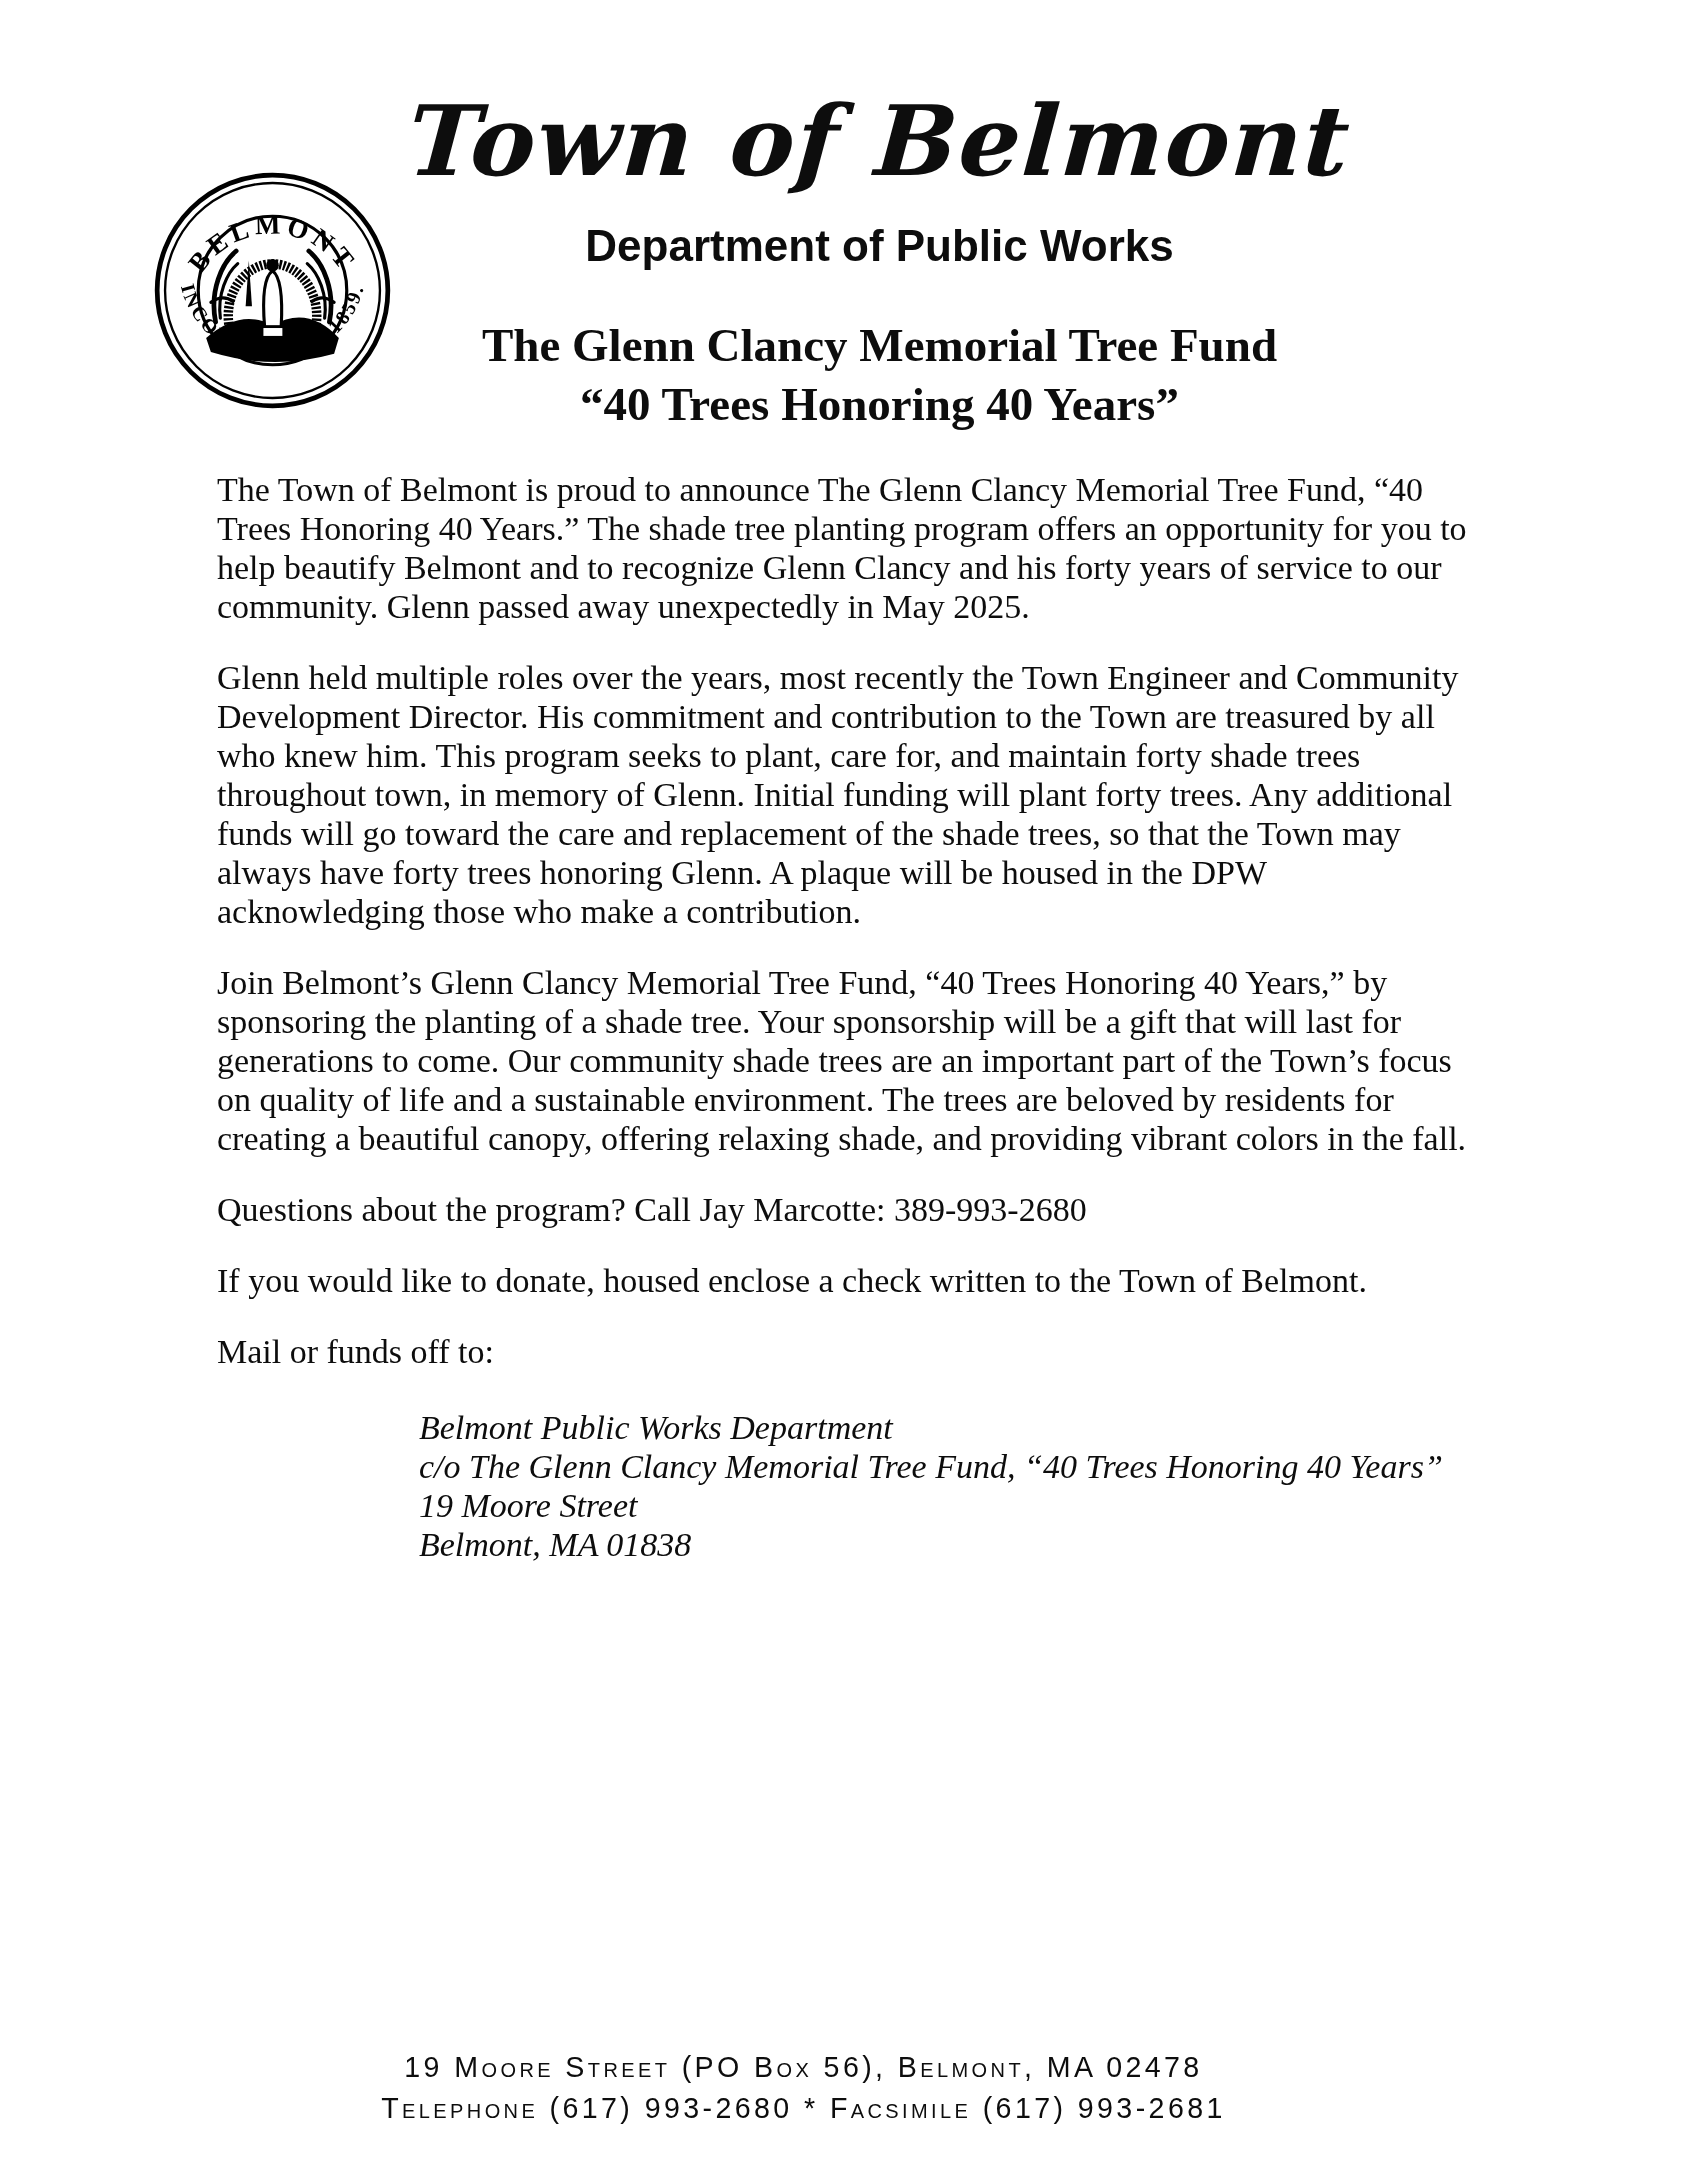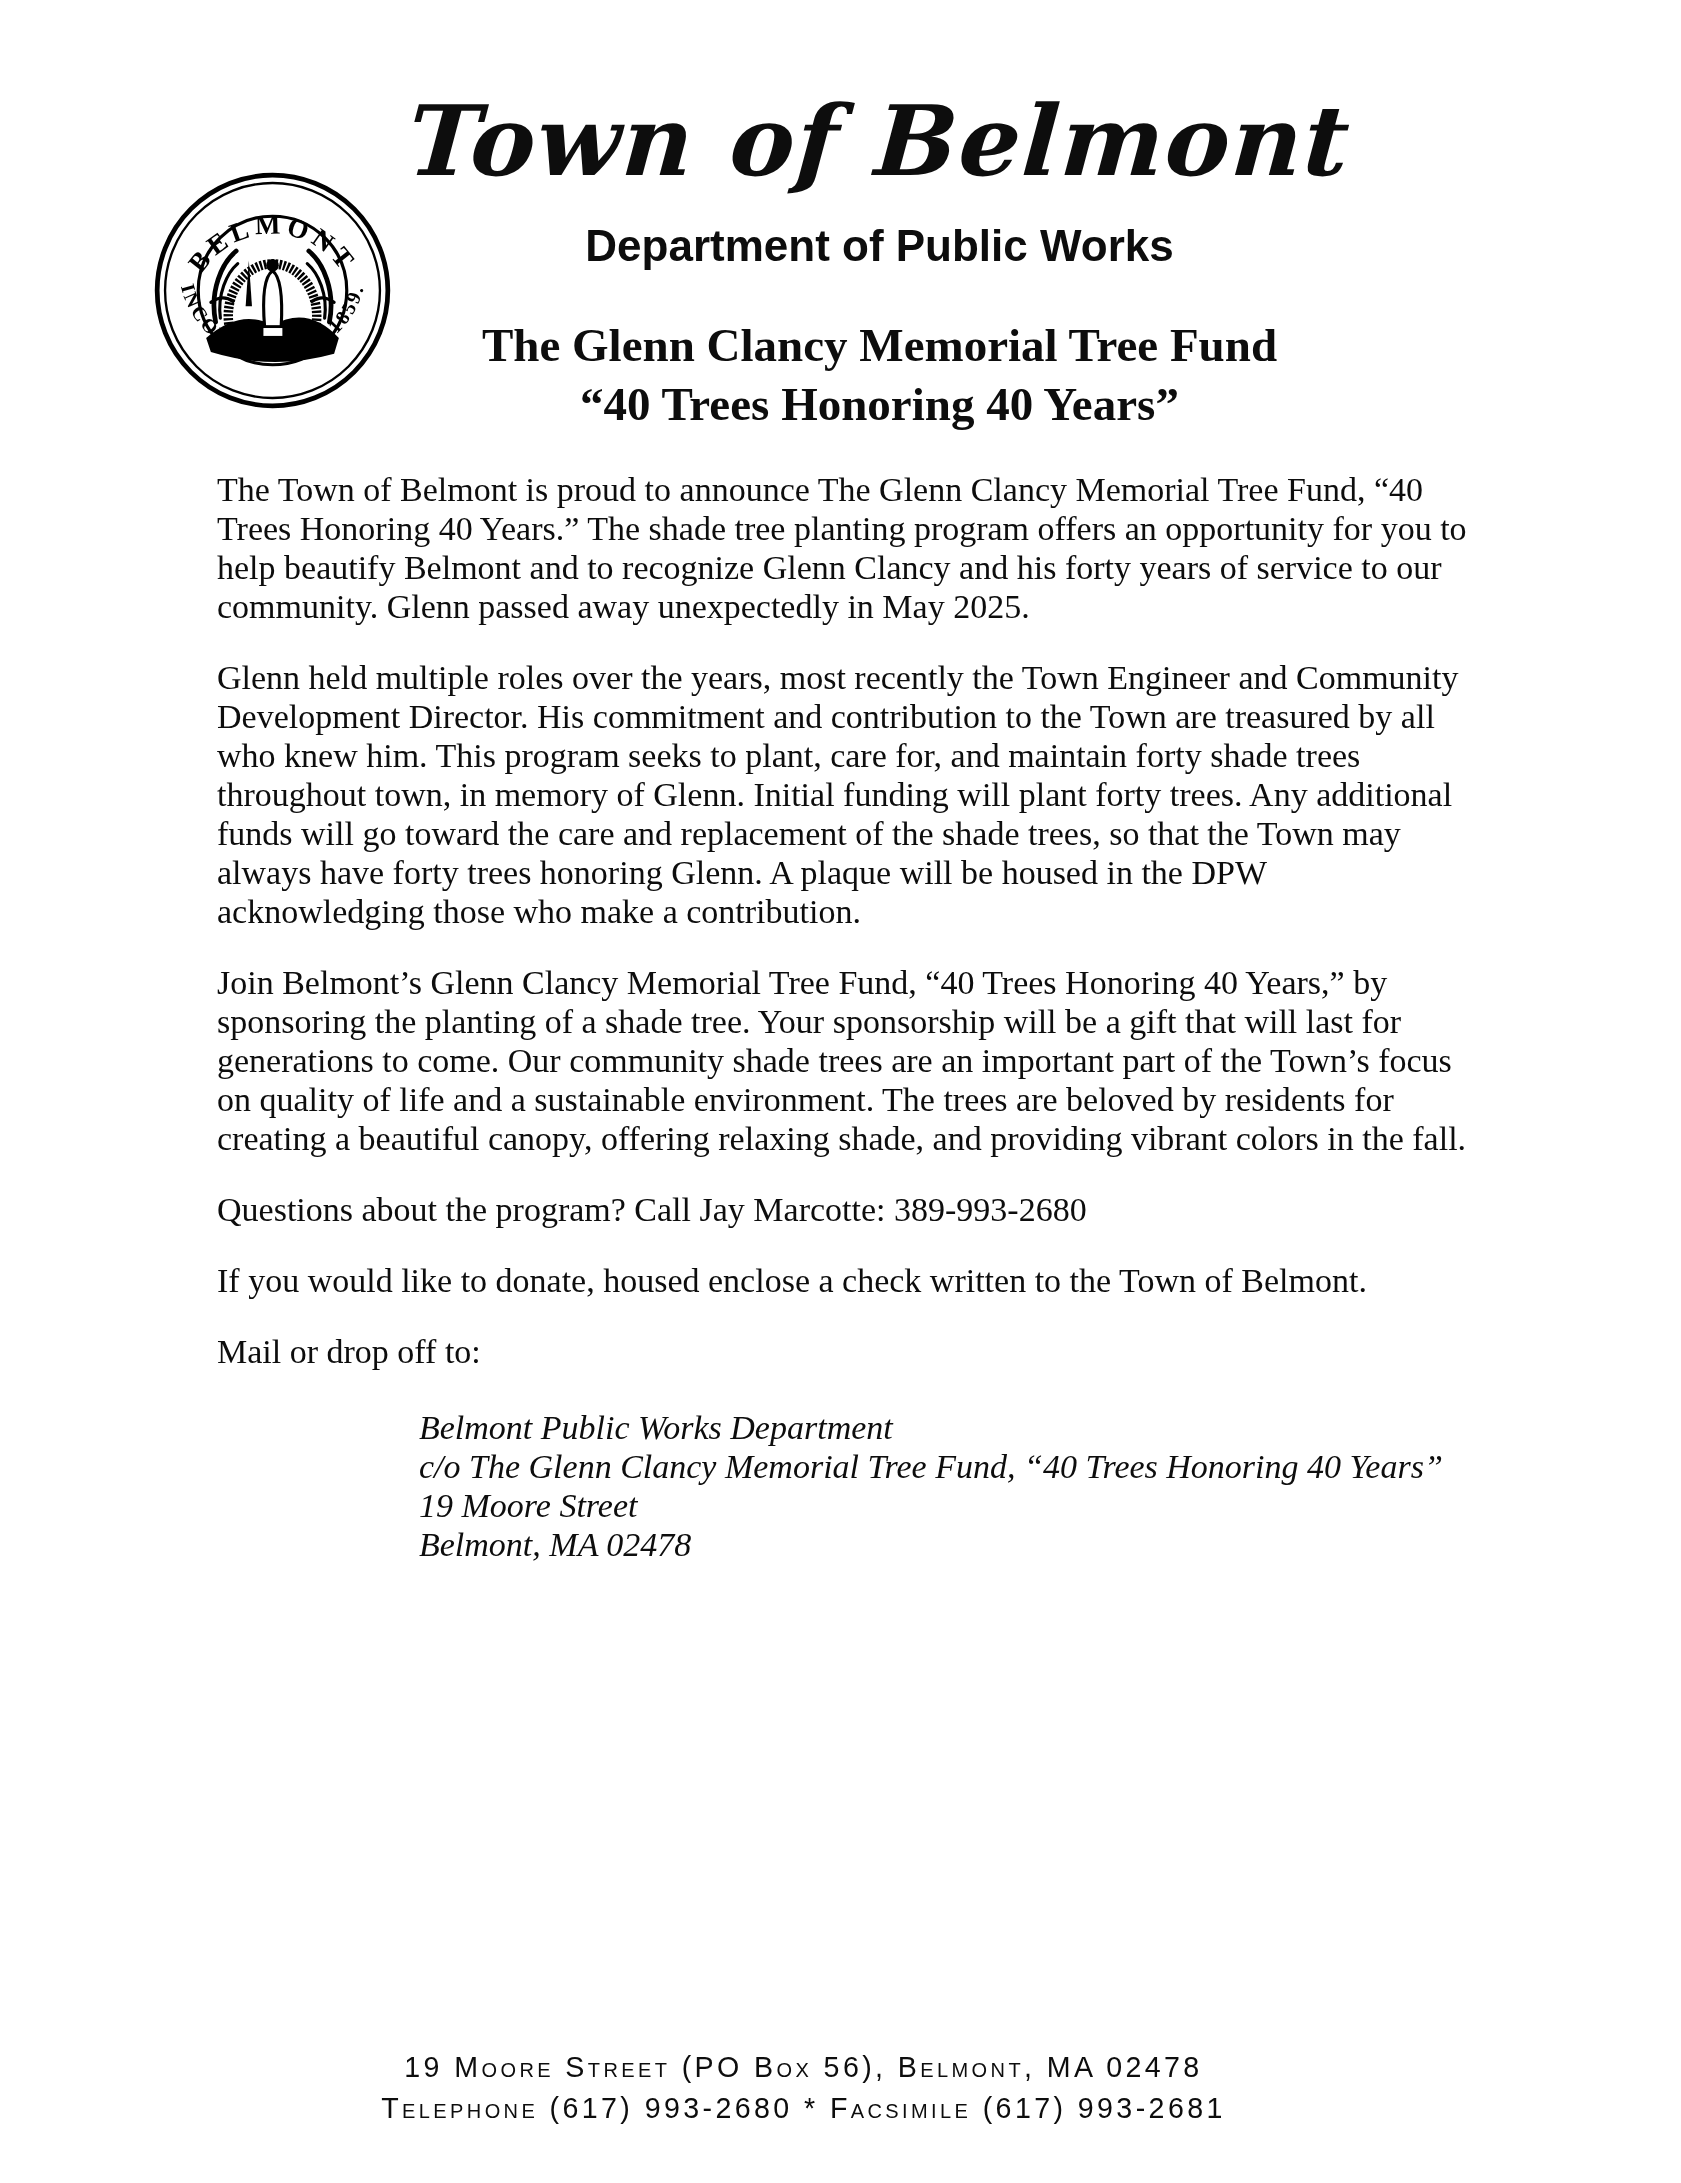--- a/index.html
+++ b/index.html
@@ -141,26 +141,26 @@
     <div class="fund-title">The Glenn Clancy Memorial Tree Fund</div>
     <div class="fund-subtitle">“40 Trees Honoring 40 Years”</div>
   </div>
 
   <div class="body-text">
     <p>The Town of Belmont is proud to announce The Glenn Clancy Memorial Tree Fund, “40 Trees Honoring 40 Years.” The shade tree planting program offers an opportunity for you to help beautify Belmont and to recognize Glenn Clancy and his forty years of service to our community. Glenn passed away unexpectedly in May 2025.</p>
     <p>Glenn held multiple roles over the years, most recently the Town Engineer and Community Development Director. His commitment and contribution to the Town are treasured by all who knew him. This program seeks to plant, care for, and maintain forty shade trees throughout town, in memory of Glenn. Initial funding will plant forty trees. Any additional funds will go toward the care and replacement of the shade trees, so that the Town may always have forty trees honoring Glenn. A plaque will be housed in the DPW acknowledging those who make a contribution.</p>
     <p>Join Belmont’s Glenn Clancy Memorial Tree Fund, “40 Trees Honoring 40 Years,” by sponsoring the planting of a shade tree. Your sponsorship will be a gift that will last for generations to come. Our community shade trees are an important part of the Town’s focus on quality of life and a sustainable environment. The trees are beloved by residents for creating a beautiful canopy, offering relaxing shade, and providing vibrant colors in the fall.</p>
     <p>Questions about the program? Call Jay Marcotte: 389-993-2680</p>
     <p>If you would like to donate, housed enclose a check written to the Town of Belmont.</p>
-    <p>Mail or drop off to:</p>
+    <p>Mail or funds off to:</p>
     <div class="address">
       <div>Belmont Public Works Department</div>
       <div>c/o The Glenn Clancy Memorial Tree Fund, “40 Trees Honoring 40 Years”</div>
       <div>19 Moore Street</div>
-      <div>Belmont, MA  02478</div>
+      <div>Belmont, MA  01838</div>
     </div>
   </div>
 
   <div class="footer">
     <div>19 Moore Street (PO Box 56), Belmont, MA 02478</div>
     <div>Telephone (617) 993-2680 * Facsimile (617) 993-2681</div>
   </div>
 
 </div>
 

